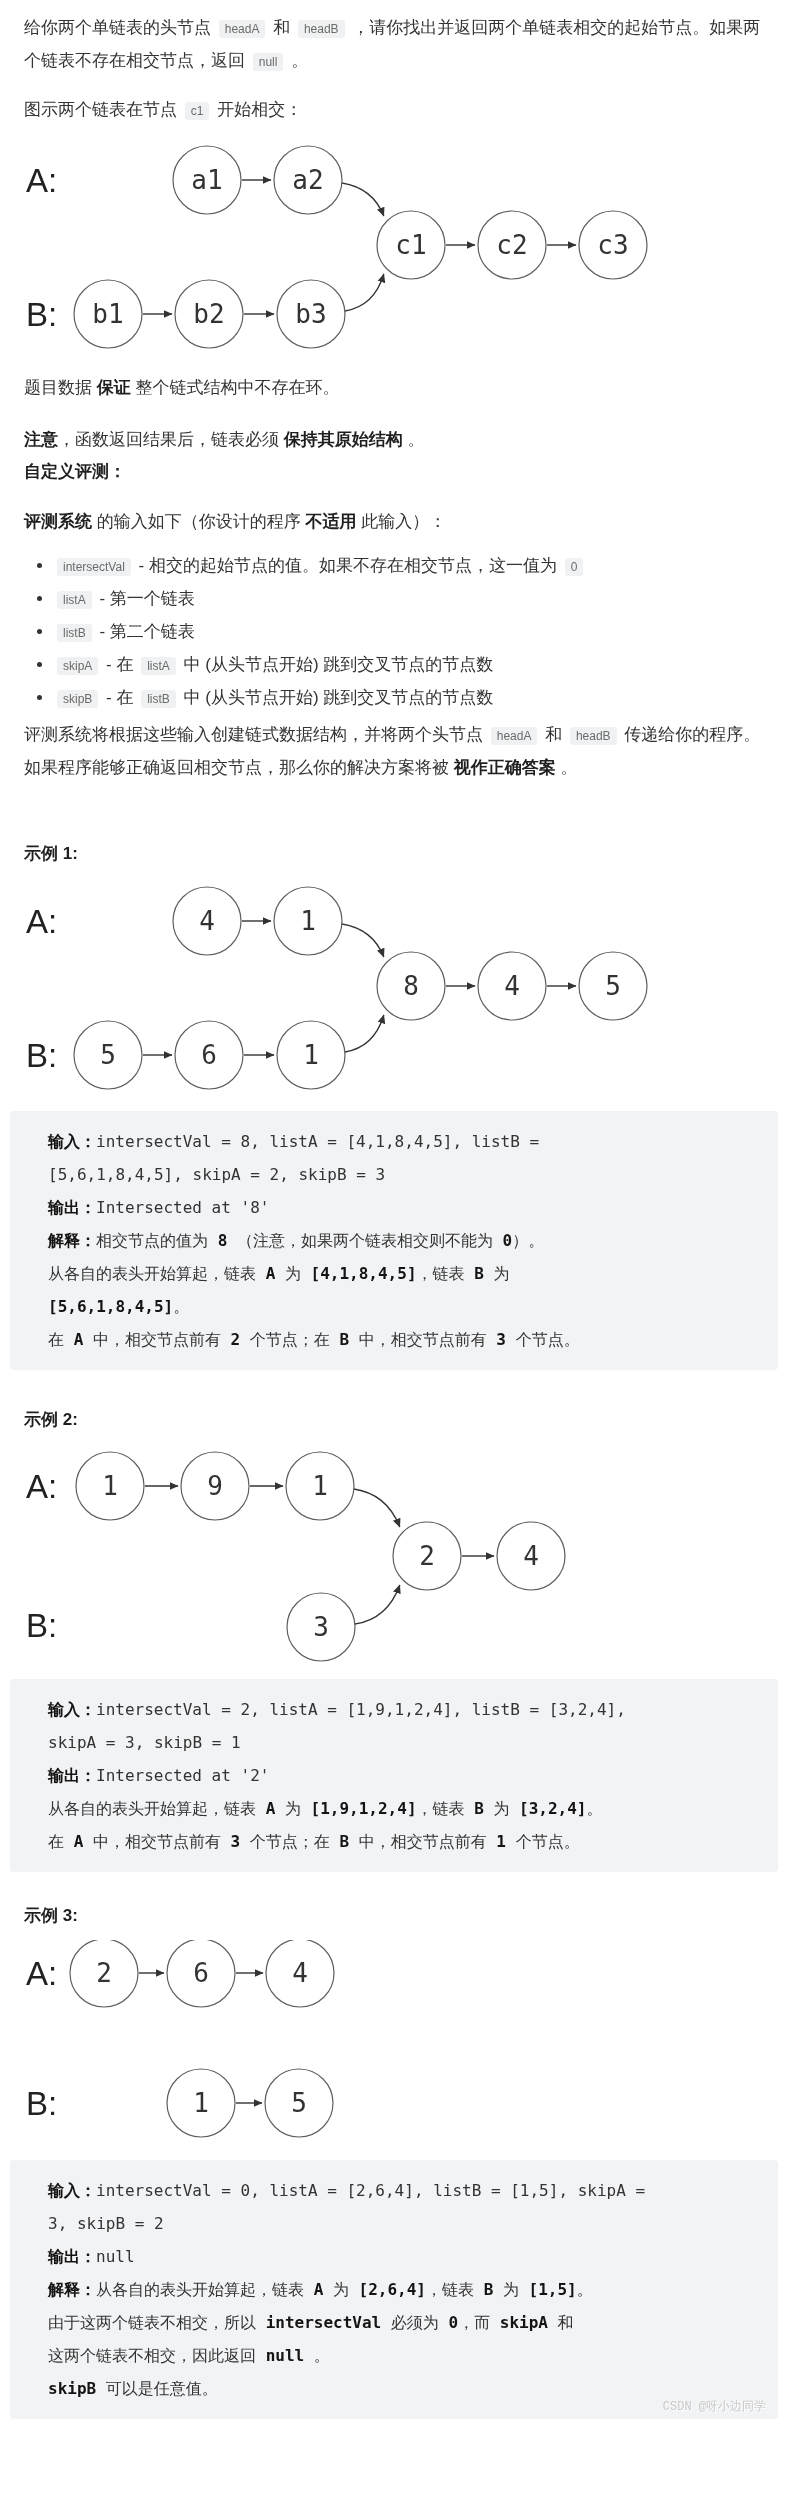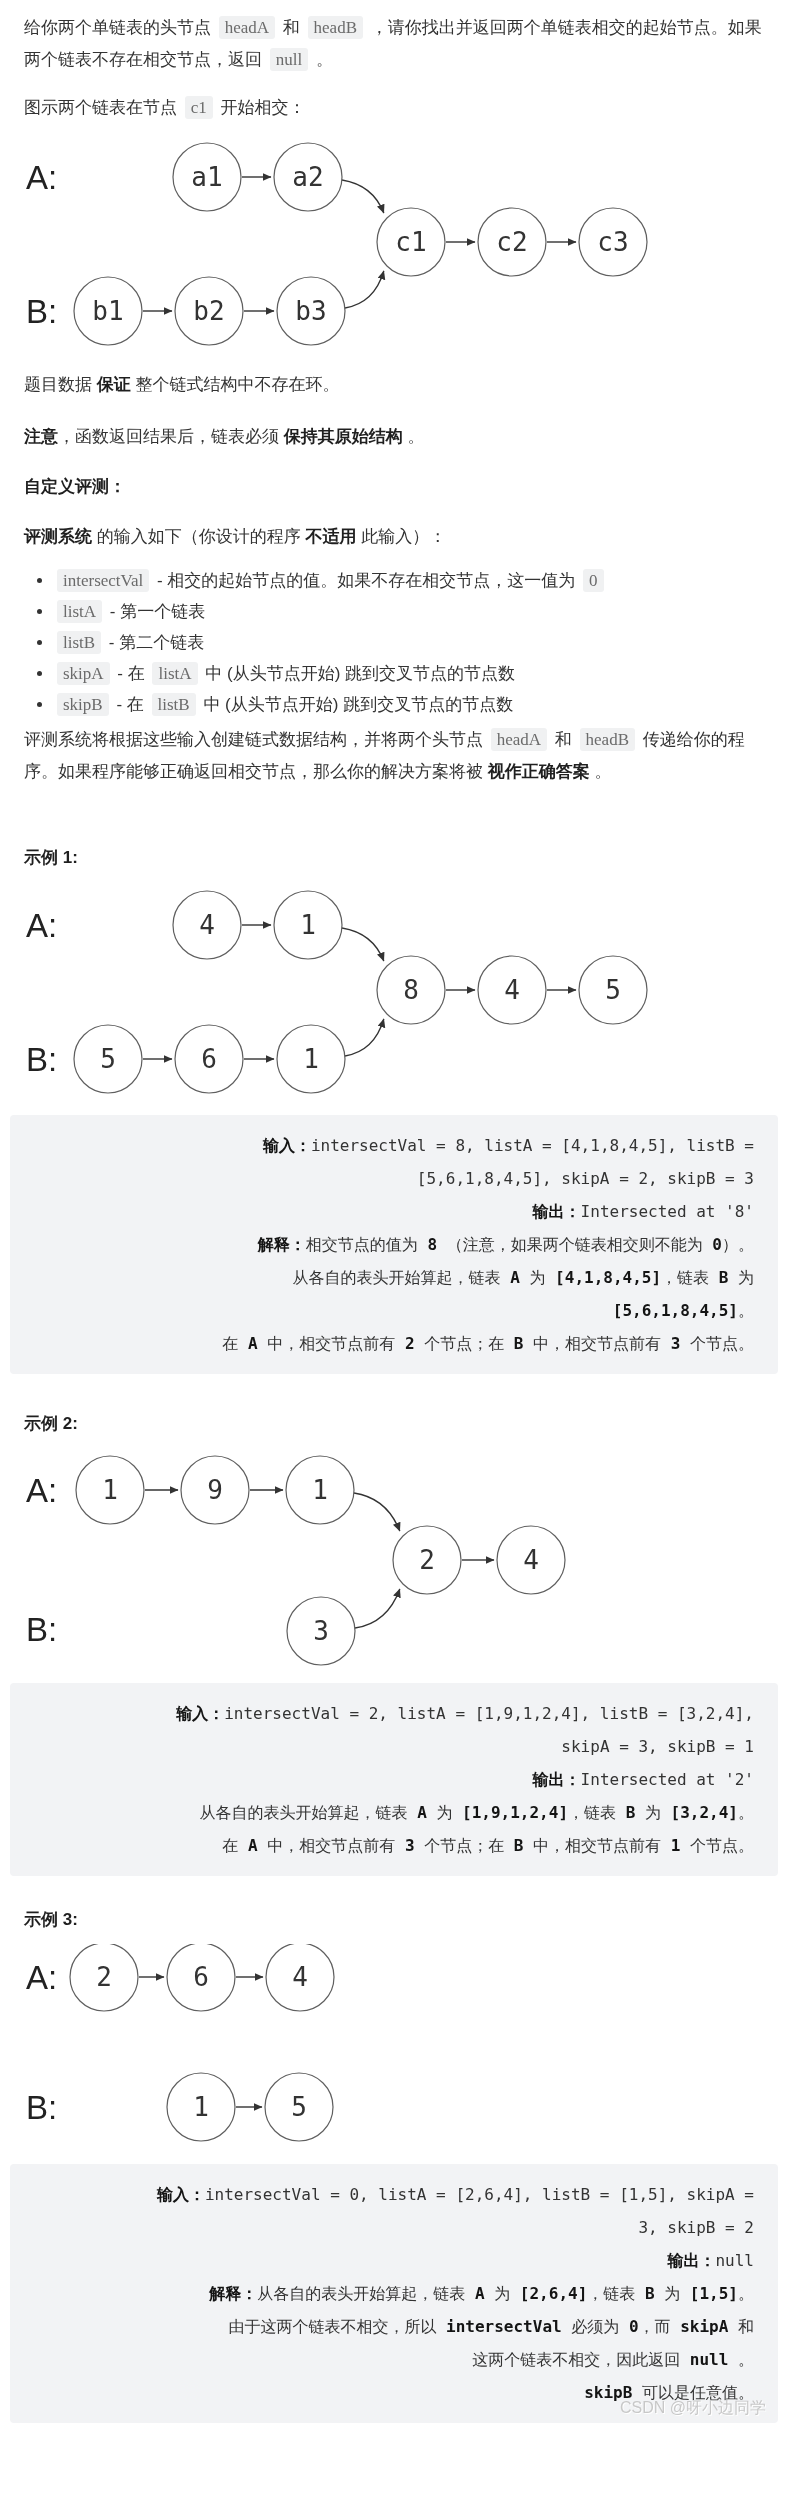--- a/index.html
+++ b/index.html
@@ -1,41 +1,41 @@
 <!DOCTYPE html>
 <html><head>
 <meta charset="utf-8">
 <style>
   html,body{margin:0;padding:0;background:#fff;}
   body{width:788px;font-family:"Liberation Sans","DejaVu Sans",sans-serif;color:#333;}
   .doc{position:relative;width:788px;overflow:hidden;}
   .p{margin:0 16px 0 24px;font-size:17px;line-height:32px;}
   .p b,.h b{font-weight:700;color:#1f1f1f;}
   .p1{margin-top:12px}.p2{margin-top:16px}.p3{margin-top:22px}.p4{margin-top:20px}
-  .p5{margin-top:18px}.p6{margin-top:18px}.p7{margin-top:4px}
-  .ic{font-family:Liberation Serif, serif;font-size:17px;
+  .p5{}.p6{margin-top:18px}.p7{margin-top:4px}
+  .ic{font-family:Liberation Sans, sans-serif;font-size:12px;
       background:#f0f1f2;color:#6b6b6b;padding:2px 6px;margin:0 3px;border-radius:3px;}
   .bullets{margin:12px 16px 0 24px;padding-left:30px;font-size:17px;}
   .bullets li{line-height:31px;}
   .h{margin:17px 0 0 24px;font-size:17px;line-height:28px;font-weight:700;color:#1f1f1f;}
   .h-ex1{margin-top:56px}.h-ex2{margin-top:36px}.h-ex3{margin-top:30px}
   .diagram{display:block;}
   #dg-intro{margin-top:16px}#dg-ex1{margin-top:16px}#dg-ex2{margin-top:16px}#dg-ex3{margin-top:10px}
   .node{fill:#fff;stroke:#5f5f5f;stroke-width:1.2;}
   .edge{fill:none;stroke:#333;stroke-width:1.4;}
   .node-label{font-family:"DejaVu Sans Mono","Liberation Mono",monospace;font-size:26px;fill:#333;}
   .dg-label{font-family:"Liberation Sans","DejaVu Sans",sans-serif;font-size:33px;fill:#222;}
   .codeblock{position:relative;margin:0 10px;background:#f2f3f5;border-radius:4px;
       padding:14px 24px 14px 38px;font-family:"DejaVu Sans Mono","Liberation Mono",monospace;
-      font-size:16px;color:#333;text-align:right;}
+      font-size:16px;color:#333;}
   .cb1{margin-top:20px}.cb2{margin-top:16px}.cb3{margin-top:12px}
   .cb-line{line-height:33px;min-height:33px;white-space:pre-wrap;}
   .cb-line b{font-weight:700;color:#141414;}
   .watermark{position:absolute;right:12px;bottom:4px;
-      font-family:Liberation Sans, sans-serif;font-size:16px;
+      font-family:Liberation Mono, monospace;font-size:12px;
       color:#c8c8c8;text-shadow:1px 1px 0 #ffffff;}
 </style>
 </head>
 <body>
 
 <div class="doc">
 
   <p class="p p1">给你两个单链表的头节点 <code class="ic">headA</code> 和 <code class="ic">headB</code> ，请你找出并返回两个单链表相交的起始节点。如果两个链表不存在相交节点，返回 <code class="ic">null</code> 。</p>
   <p class="p p2">图示两个链表在节点 <code class="ic">c1</code> 开始相交：</p>
 

